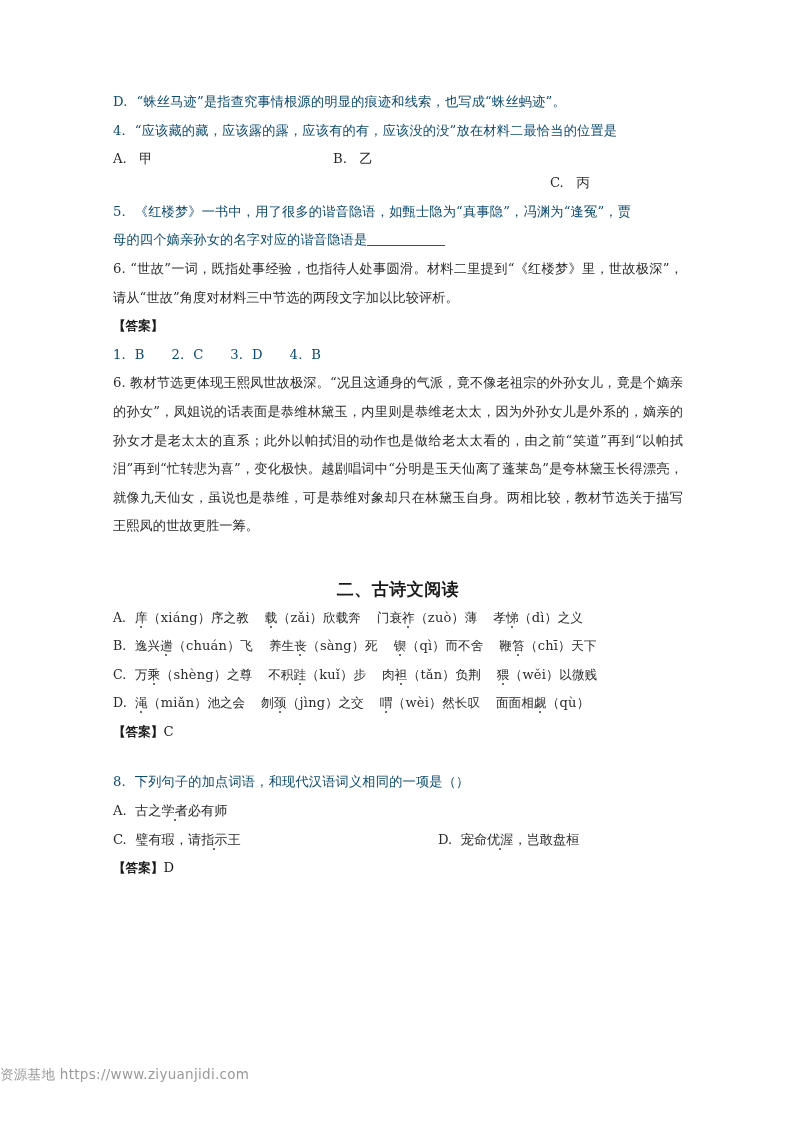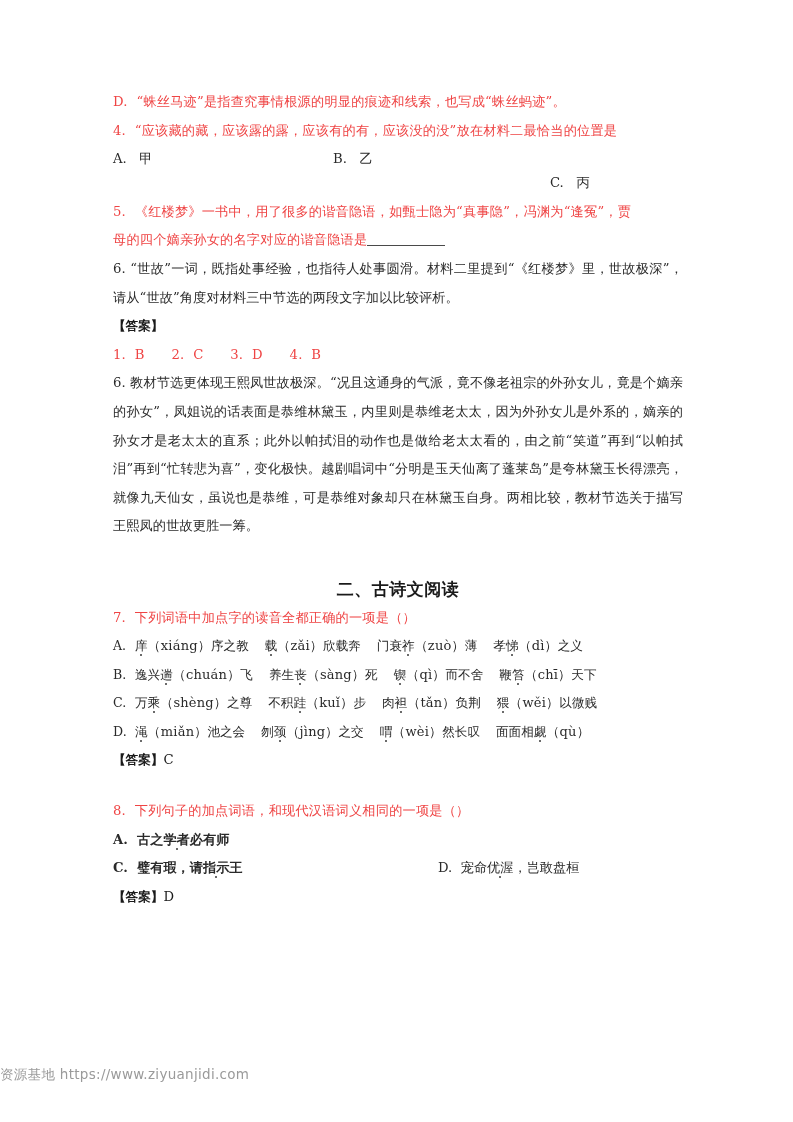--- a/index.html
+++ b/index.html
@@ -26,21 +26,21 @@
     left: 113px;
     top: 88px;
     width: 570px;
   }
 
   
   .line {
     font-size: 13.2px;
     line-height: 28.6px;
     letter-spacing: 0.2px;
-    color: #ef4444;
+    color: #0c4a6e;
     white-space: pre-wrap;
   }
   .para {
     font-size: 13.2px;
     line-height: 28.6px;
     letter-spacing: 0.1px;
     color: #2a2a2a;
     text-align: justify;
     text-justify: inter-ideograph;
   }
@@ -74,21 +74,21 @@
   .opt-row .col-a { width: 220px; flex: none; }
   .opt-row .col-b { width: 217px; flex: none; }
   .opt-row .col-c { flex: 1; margin-top: 24px; }
 
   .opt-row2 {
     display: flex;
     font-size: 13.2px;
     line-height: 28.6px;
     color: #2a2a2a;
   }
-  .opt-row2 .half-l { width: 325px; flex: none; font-weight: bold; }
+  .opt-row2 .half-l { width: 325px; flex: none; }
   .opt-row2 .half-r { flex: 1; }
 
   
   .pin-row {
     font-size: 12.6px;
     line-height: 28.6px;
     color: #2a2a2a;
     white-space: nowrap;
   }
   .pin-row .lbl { display: inline-block; width: 22px; }
@@ -170,21 +170,20 @@
     <div class="para">6.  “世故”一词，既指处事经验，也指待人处事圆滑。材料二里提到“《红楼梦》里，世故极深”，请从“世故”角度对材料三中节选的两段文字加以比较评析。</div>
 
     <div class="ans-head">【答案】</div>
     <div class="line">1.  B　　2.  C　　3.  D　　4.  B</div>
     <div class="para">6.  教材节选更体现王熙凤世故极深。“况且这通身的气派，竟不像老祖宗的外孙女儿，竟是个嫡亲的孙女”，凤姐说的话表面是恭维林黛玉，内里则是恭维老太太，因为外孙女儿是外系的，嫡亲的孙女才是老太太的直系；此外以帕拭泪的动作也是做给老太太看的，由之前“笑道”再到“以帕拭泪”再到“忙转悲为喜”，变化极快。越剧唱词中“分明是玉天仙离了蓬莱岛”是夸林黛玉长得漂亮，就像九天仙女，虽说也是恭维，可是恭维对象却只在林黛玉自身。两相比较，教材节选关于描写王熙凤的世故更胜一筹。</div>
 
     <div class="spacer-lg"></div>
 
     <div class="section-title">二、古诗文阅读</div>
 
-    <div class="line">7.  下列词语中加点字的读音全都正确的一项是（）</div>
 
     <div class="pin-row">
       <span class="lbl">A.</span><span class="pin-item"><span></span><span class="dot">庠</span><span class="py">（xiáng）</span><span>序之教</span></span><span class="pin-gap"></span><span class="pin-item"><span></span><span class="dot">载</span><span class="py">（zǎi）</span><span>欣载奔</span></span><span class="pin-gap"></span><span class="pin-item"><span>门衰</span><span class="dot">祚</span><span class="py">（zuò）</span><span>薄</span></span><span class="pin-gap"></span><span class="pin-item"><span>孝</span><span class="dot">悌</span><span class="py">（dì）</span><span>之义</span></span>
     </div>
 
     <div class="pin-row">
       <span class="lbl">B.</span><span class="pin-item"><span>逸兴</span><span class="dot">遄</span><span class="py">（chuán）</span><span>飞</span></span><span class="pin-gap"></span><span class="pin-item"><span>养生</span><span class="dot">丧</span><span class="py">（sàng）</span><span>死</span></span><span class="pin-gap"></span><span class="pin-item"><span></span><span class="dot">锲</span><span class="py">（qì）</span><span>而不舍</span></span><span class="pin-gap"></span><span class="pin-item"><span>鞭</span><span class="dot">笞</span><span class="py">（chī）</span><span>天下</span></span>
     </div>
 
     <div class="pin-row">

